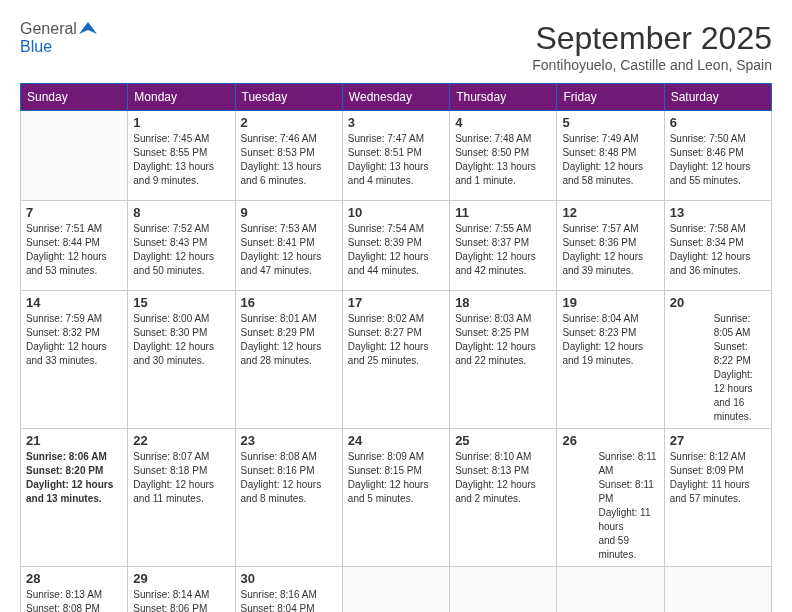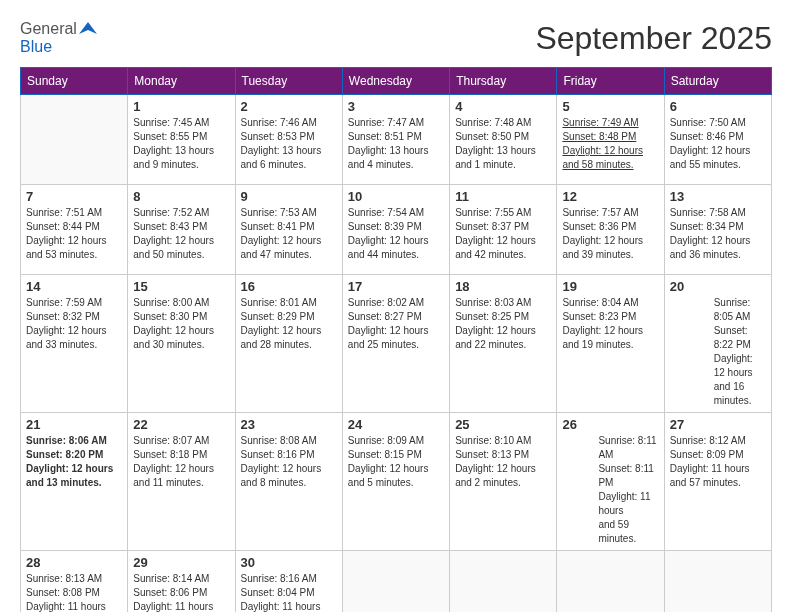--- a/index.html
+++ b/index.html
@@ -80,20 +80,21 @@
     <div style="display:flex;align-items:center;">
       <span class="logo-general">General</span>
       <svg width="18" height="18" viewBox="0 0 18 18" style="margin-left:2px;">
         <polygon points="9,2 18,14 9,10 0,14" fill="#1565c0"></polygon>
       </svg>
     </div>
     <span class="logo-blue">Blue</span>
   </div>
   <div class="title-section">
     <div class="month-title">September 2025</div>
+    <div class="location">Fontihoyuelo, Castille and Leon, Spain</div>
   </div>
 </div>
 
 <table class="calendar">
   <thead>
     <tr>
     <th>Sunday</th>
         <th>Monday</th>
         <th>Tuesday</th>
         <th>Wednesday</th>
@@ -128,21 +129,21 @@
         </td>
         <td>
           <span class="day-num">4</span>
           <div class="day-info" style="white-space: pre-line;">Sunrise: 7:48 AM
 Sunset: 8:50 PM
 Daylight: 13 hours
 and 1 minute.</div>
         </td>
         <td>
           <span class="day-num">5</span>
-          <div class="day-info" style="white-space: pre-line; text-decoration: underline;">Sunrise: 7:49 AM
+          <div class="day-info" style="white-space: pre-line;">Sunrise: 7:49 AM
 Sunset: 8:48 PM
 Daylight: 12 hours
 and 58 minutes.</div>
         </td>
         <td>
           <span class="day-num">6</span>
           <div class="day-info" style="white-space: pre-line;">Sunrise: 7:50 AM
 Sunset: 8:46 PM
 Daylight: 12 hours
 and 55 minutes.</div>

